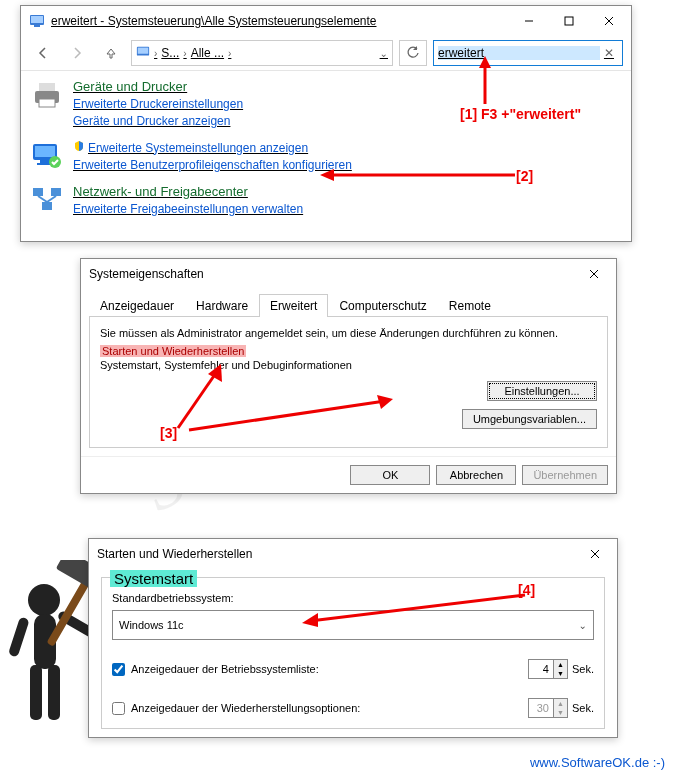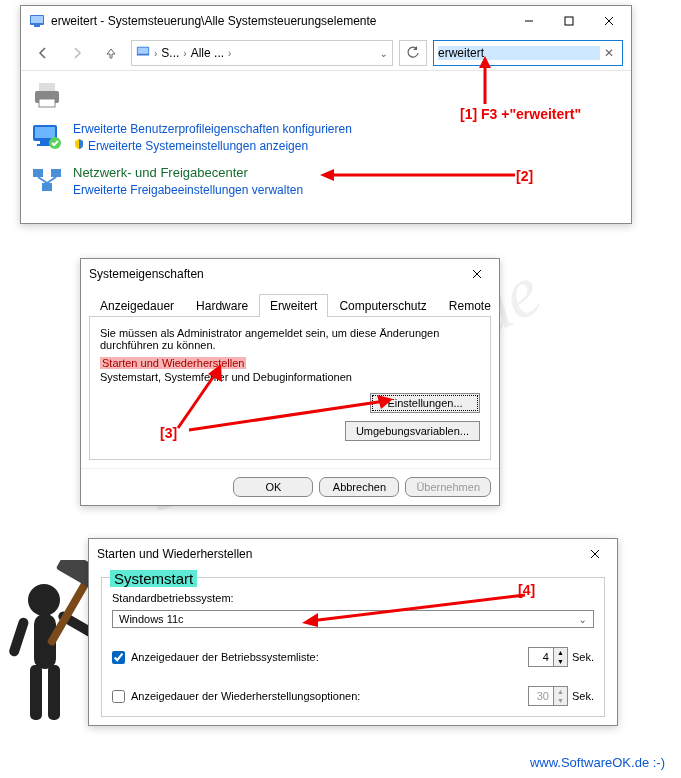--- a/index.html
+++ b/index.html
@@ -28,20 +28,21 @@
 
 
 .win1 {
   position: absolute;
   top: 5px; left: 20px;
   width: 612px;
   border: 1px solid #888;
   background: #fff;
   box-shadow: 0 2px 8px rgba(0,0,0,0.2);
   z-index: 1;
+  text-decoration: underline;
 }
 .titlebar {
   display: flex;
   align-items: center;
   height: 30px;
   padding: 0 2px 0 8px;
   font-size: 12px;
 }
 .titlebar .ticon { width:16px; height:16px; margin-right:6px; }
 .titlebar .title { flex:1; color:#000; }
@@ -80,21 +81,21 @@
 .result-row { display:flex; gap:10px; margin-bottom:10px; }
 .result-ico { width:32px; height:32px; flex-shrink:0; }
 .result-body .hdr { color:#146c2e; font-size:13px; margin-bottom:2px; }
 .result-body .lnk { color:#0b57d0; font-size:12px; display:block; line-height:1.4; }
 .result-body .lnk .shield { display:inline-block; vertical-align:middle; margin-right:3px; }
 
 
 .win2 {
   position: absolute;
   top: 258px; left: 80px;
-  width: 420px;
+  width: 537px;
   border:1px solid #888;
   background:#fff;
   box-shadow: 0 2px 8px rgba(0,0,0,0.2);
   z-index:2;
 }
 .win2 .titlebar { border-bottom:none; }
 .tabs {
   display:flex; border-bottom:1px solid #ccc;
   margin:4px 8px 0; font-size:12px;
 }
@@ -112,21 +113,21 @@
 .stdbtn {
   border:1px solid #888; background:#efefef;
   padding:3px 10px; font-size:11px; min-width:110px;
   font-family:inherit;
 }
 .stdbtn.sel { outline:1px dotted #000; outline-offset:-3px; }
 .dlgbtns {
   display:flex; justify-content:flex-end; gap:6px;
   padding:8px; border-top:1px solid #eee;
 }
-.dlgbtns .stdbtn { min-width:80px;border-radius:7px; }
+.dlgbtns .stdbtn { min-width:80px; }
 .dlgbtns .disabled { color:#999; }
 
 
 .win3 {
   position:absolute;
   top:538px; left:88px;
   width:530px;
   border:1px solid #888;
   background:#fff;
   box-shadow:0 2px 8px rgba(0,0,0,0.2);
@@ -135,21 +136,21 @@
 .groupbox {
   margin:8px 12px; border:1px solid #ccc; position:relative;
   padding:14px 10px 10px;
 }
 .groupbox .legend {
   position:absolute; top:-8px; left:8px;
   background:#5eead4; padding:0 4px; font-size:15px;
 }
 .field { margin-bottom:6px; font-size:11px; }
 .dropdown {
-  border:1px solid #888; width:100%; height:18px;
+  border:1px solid #888; width:100%; height:30px;
   display:flex; align-items:center; justify-content:space-between;
   padding:0 6px; font-size:11px; background:#fff;
 }
 .dropdown .chev { font-size:10px; color:#555; }
 .chkrow {
   display:flex; align-items:center; gap:6px;
   font-size:11px; margin-top:19px;
 }
 .chkrow input[type=checkbox] { accent-color:#0067c0; width:13px; height:13px; }
 .spinwrap {
@@ -275,38 +276,43 @@
   </div>
   <div class="results">
     <div class="result-row">
       <div class="result-ico">
         <svg viewBox="0 0 32 32">
             <rect x="4" y="12" width="24" height="12" rx="2" fill="#888"></rect>
             <rect x="8" y="4" width="16" height="8" fill="#ddd"></rect>
             <rect x="8" y="20" width="16" height="8" fill="#fff" stroke="#888"></rect>
           </svg>
       </div>
+      <div class="result-body">
+        <div class="hdr">Geräte und Drucker</div>
+        <a class="lnk">Erweiterte Druckereinstellungen</a>
+        <a class="lnk">Geräte und Drucker anzeigen</a>
+      </div>
     </div>
     <div class="result-row">
       <div class="result-ico">
         <svg viewBox="0 0 32 32">
             <rect x="2" y="4" width="24" height="16" rx="2" fill="#1e6fd9"></rect>
             <rect x="4" y="6" width="20" height="11" fill="#6bb6ff"></rect>
             <rect x="9" y="20" width="10" height="3" fill="#1e6fd9"></rect>
             <rect x="6" y="23" width="16" height="2" fill="#1e6fd9"></rect>
             <circle cx="24" cy="22" r="6" fill="#5bd25b"></circle>
             <path d="M21 22 L23 24 L27 20" fill="none" stroke="#fff" stroke-width="2"></path>
           </svg>
       </div>
       <div class="result-body">
-        <a class="lnk">Erweiterte Benutzerprofileigenschaften konfigurieren</a>
         <a class="lnk"><span class="shield"><svg width="12" height="12" viewBox="0 0 12 12">
                 <path d="M6 1 L10 3 L10 7 Q10 10 6 11 Q2 10 2 7 L2 3 Z" fill="#ffcc00"></path>
                 <path d="M6 1 L10 3 L10 7 Q10 10 6 11 Z" fill="#2a7de1"></path>
               </svg></span><span>Erweiterte Systemeinstellungen anzeigen</span></a>
+        <a class="lnk">Erweiterte Benutzerprofileigenschaften konfigurieren</a>
       </div>
     </div>
     <div class="result-row">
       <div class="result-ico">
         <svg viewBox="0 0 32 32">
             <rect x="2" y="4" width="10" height="8" fill="#4a90d9"></rect>
             <rect x="20" y="4" width="10" height="8" fill="#4a90d9"></rect>
             <rect x="11" y="18" width="10" height="8" fill="#4a90d9"></rect>
             <line x1="7" y1="12" x2="16" y2="18" stroke="#4a90d9" stroke-width="2"></line>
             <line x1="25" y1="12" x2="16" y2="18" stroke="#4a90d9" stroke-width="2"></line>

